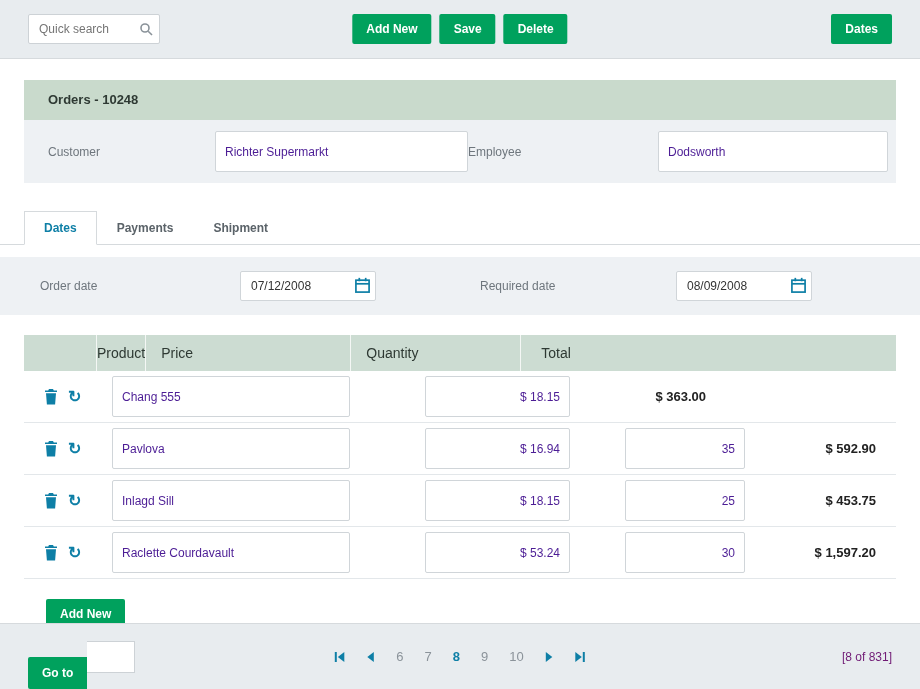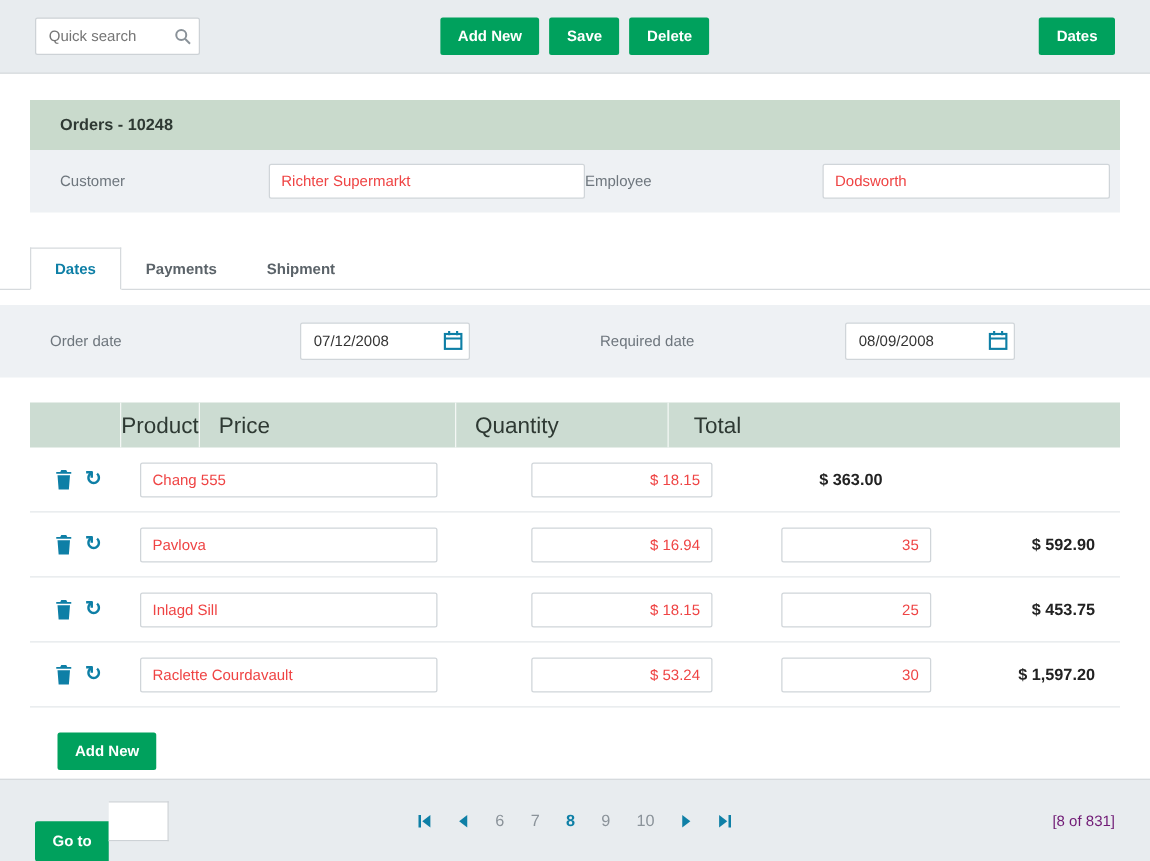--- a/index.html
+++ b/index.html
@@ -36,22 +36,22 @@
   .panel-header {
     background:#c9dacc; height:40px; line-height:40px; padding:0 24px;
     font-size:13px; font-weight:bold; color:#2e3933;
   }
   .panel-body { background:#eef1f4; display:flex; align-items:center; padding:11px 8px 11px 24px; }
   .fieldrow { display:flex; align-items:center; width:50%; }
   .fieldrow label { font-size:12px; color:#6e767d; }
   .lbl-customer { flex:0 0 167px; }
   .lbl-employee { flex:0 0 190px; }
   .text-input {
-    height:28px; border:1px solid #d0d5d9; background:#fff; border-radius:2px;
-    font-family:inherit; font-size:12px; color:#ef4444; padding:0 9px;
+    height:41px; border:1px solid #d0d5d9; background:#fff; border-radius:2px;
+    font-family:inherit; font-size:12px; color:#4c1d95; padding:0 9px;
   }
   .fieldrow .text-input { flex:1; min-width:0; }
 
   
   .tabs { margin-top:28px; border-bottom:1px solid #d6dadd; padding-left:24px; display:flex; }
   .tab {
     padding:9px 19px; font-size:12px; color:#5b6369; cursor:pointer;
     border:1px solid transparent; margin-bottom:-1px; background:transparent;
     font-family:inherit; font-weight:bold;
   }
@@ -65,21 +65,21 @@
   .lbl-requireddate { flex:0 0 196px; }
   .date-wrap { position:relative; width:136px; }
   .date-input {
     width:100%; height:30px; border:1px solid #d0d5d9; background:#fff; border-radius:2px;
     font-family:inherit; font-size:12px; color:#333; padding:0 30px 0 10px;
   }
   .cal-btn { position:absolute; right:5px; top:6px; background:none; border:none; cursor:pointer; padding:0; line-height:0; }
 
   
   .items { margin:20px 24px 0; }
-  .thead { display:flex; background:#ccdcd2; height:36px; font-size:18px; color:#2e3933; }
+  .thead { display:flex; background:#ccdcd2; height:36px; font-size:14px; color:#2e3933; }
   .th { display:flex; align-items:center; }
   .th + .th { border-left:1px solid #f4f7f5; }
   .col-icons   { width:72px; }
   .hol-price   { width:205px; padding-left:15px; }
   .hol-qty     { width:170px; padding-left:15px; }
   .hol-total   { width:111px; padding-left:20px; }
 
   .trow { display:flex; align-items:center; height:52px; border-bottom:1px solid #e3e7ea; }
   .cell-icons { width:72px; display:flex; align-items:center; gap:10px; padding-left:20px; }
   .icon-btn { background:none; border:none; cursor:pointer; padding:0; line-height:0; }

